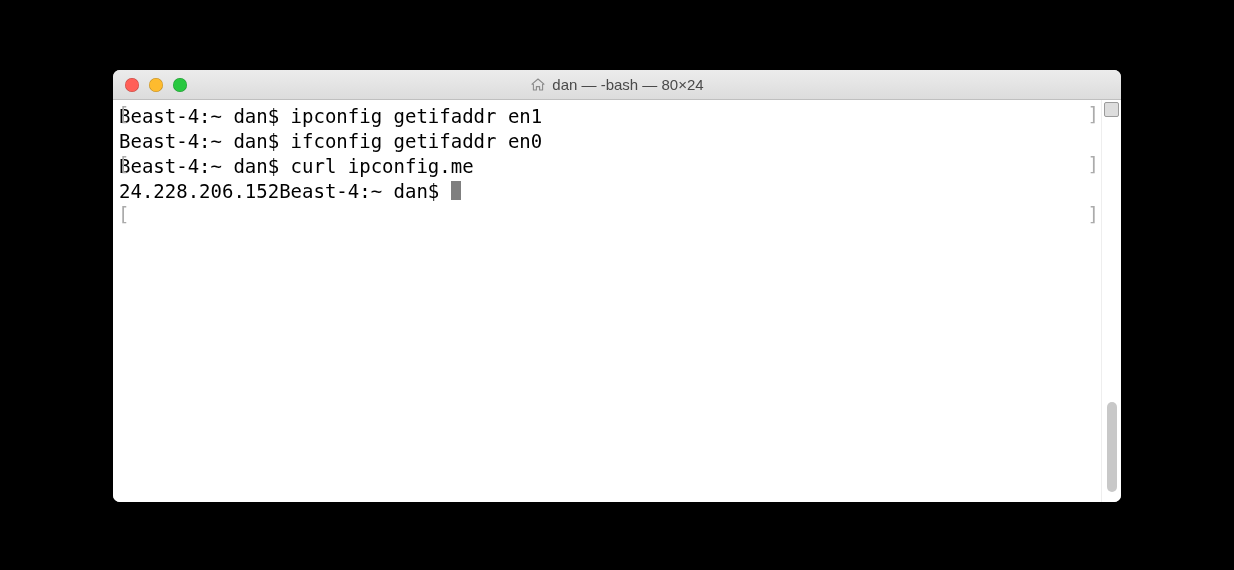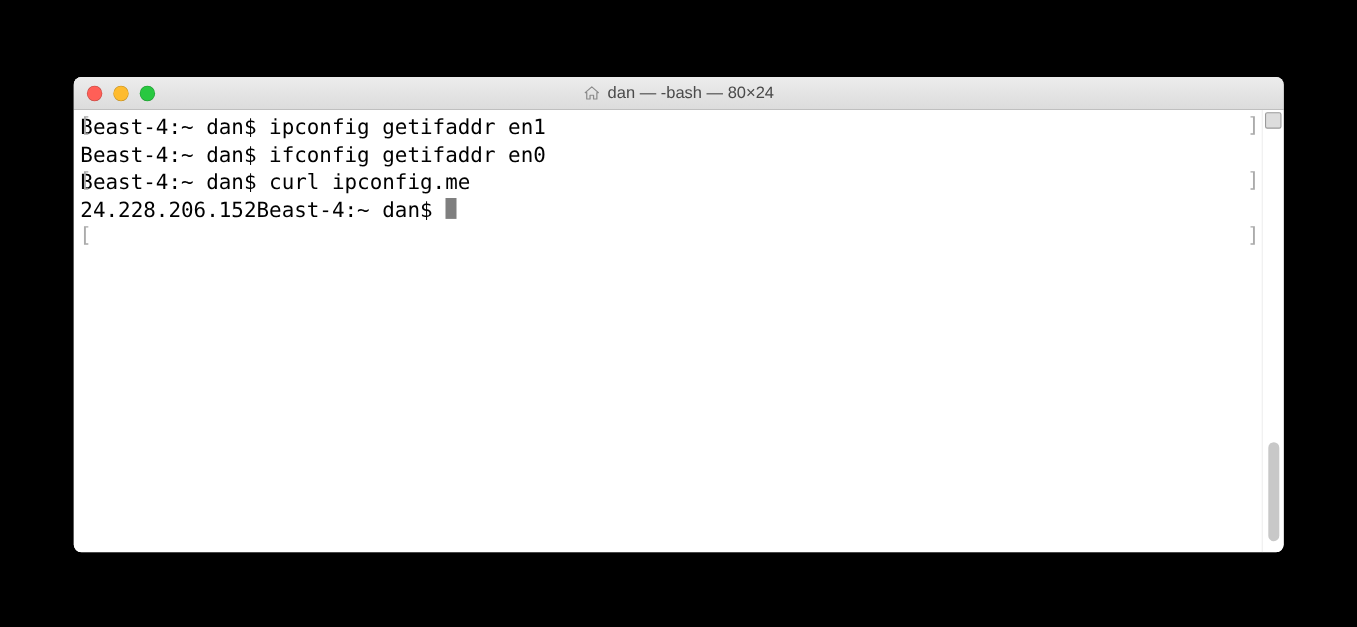--- a/index.html
+++ b/index.html
@@ -6,21 +6,21 @@
     html, body { width: 1234px; height: 570px; }
     body {
       background: #000;
       font-family: -apple-system, BlinkMacSystemFont, "Segoe UI", sans-serif;
       display: flex;
       align-items: flex-start;
       justify-content: center;
       padding-top: 70px;
     }
     .window {
-      width: 1100px;
+      width: 1008px;
       height: 432px;
       background: #fff;
       border-radius: 7px;
       box-shadow: 0 25px 60px rgba(0,0,0,0.55), 0 0 0 1px rgba(0,0,0,0.18);
       overflow: hidden;
       display: flex;
       flex-direction: column;
       position: relative;
     }
     .titlebar {

